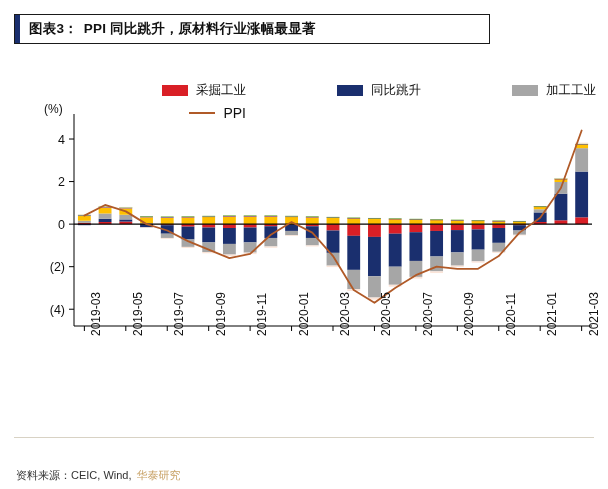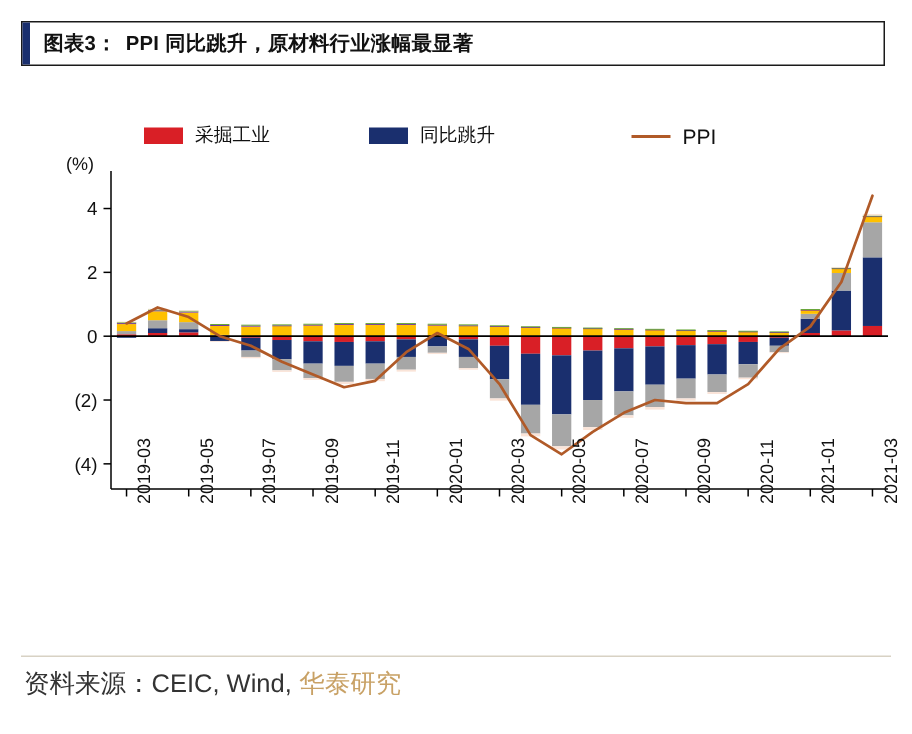--- a/index.html
+++ b/index.html
@@ -18,21 +18,21 @@
     position: relative;
     width: 608px;
     height: 489px;
     box-sizing: border-box;
   }
   
   .title-bar {
     position: absolute;
     left: 14px;
     top: 14px;
-    width: 576px;
+    width: 476px;
     height: 30px;
     border: 1px solid #1a1a1a;
     box-sizing: border-box;
     display: flex;
     align-items: center;
   }
   .title-bar .accent {
     width: 5px;
     height: 100%;
     background: #1a2f6e;
@@ -53,20 +53,21 @@
     width: 500px;
     display: grid;
     grid-template-columns: 150px 175px 175px;
     grid-row-gap: 6px;
     font-size: 12.5px;
   }
   .legend-item {
     display: flex;
     align-items: center;
     white-space: nowrap;
+    justify-content: flex-end;
   }
   .legend-swatch {
     width: 26px;
     height: 11px;
     margin-right: 8px;
     flex: none;
   }
   .legend-line {
     width: 26px;
     height: 0;
@@ -118,22 +119,22 @@
     position: absolute;
     left: 14px;
     top: 437px;
     width: 580px;
     height: 1px;
     background: #d8d2c4;
   }
   .footer {
     position: absolute;
     left: 16px;
-    top: 444px;
-    font-size: 17px;
+    top: 468px;
+    font-size: 11px;
     color: #333;
     white-space: nowrap;
   }
   .footer .brand {
     color: #c8a165;
   }
 </style>
 </head>
 <body>
 
@@ -147,20 +148,24 @@
   </div>
 
   <div class="legend">
     <div class="legend-item">
       <span class="legend-swatch" style="background:#d91f26"></span>
       <span class="legend-label">采掘工业</span>
     </div>
     <div class="legend-item">
       <span class="legend-swatch" style="background:#1a2f6e"></span>
       <span class="legend-label">同比跳升</span>
+    </div>
+    <div class="legend-item">
+      <span class="legend-swatch" style="background:#a6a6a6"></span>
+      <span class="legend-label">加工工业</span>
     </div>
     <div class="legend-item">
       <span class="legend-line"></span>
       <span class="legend-label big">PPI</span>
     </div>
   </div>
 
   <div class="unit-label">(%)</div>
 
   <div class="plot-wrap">

